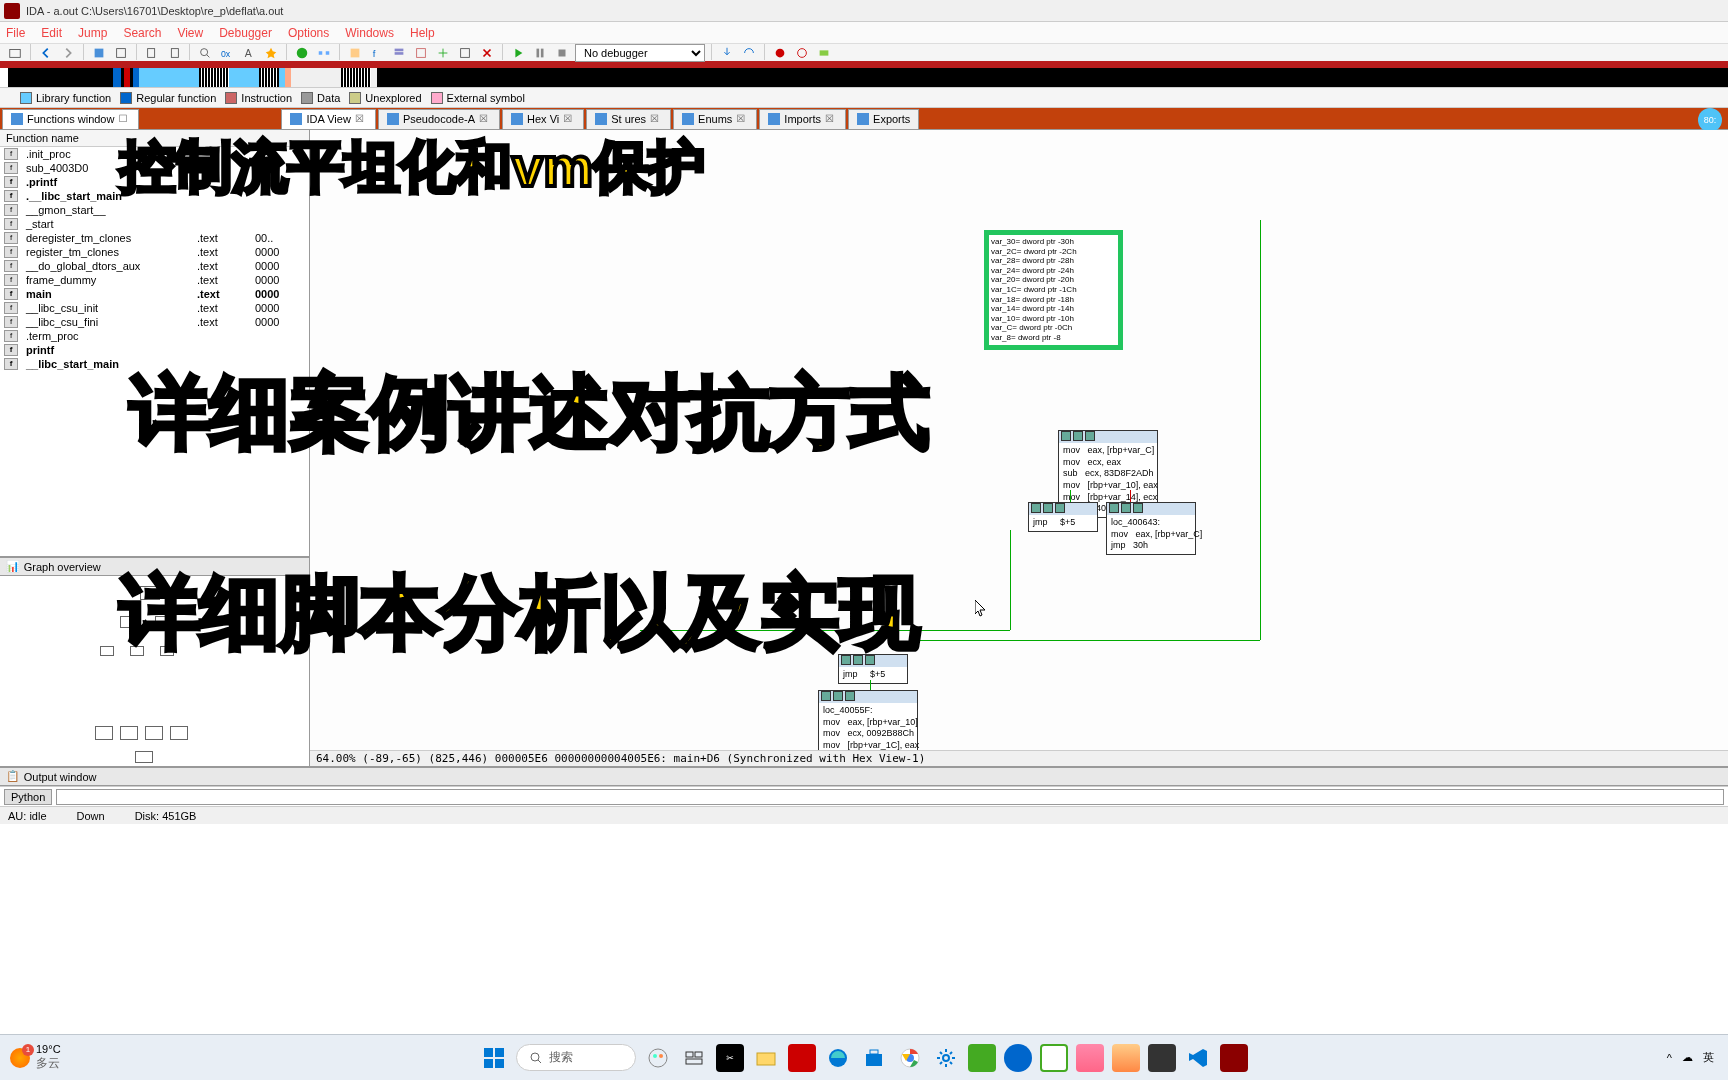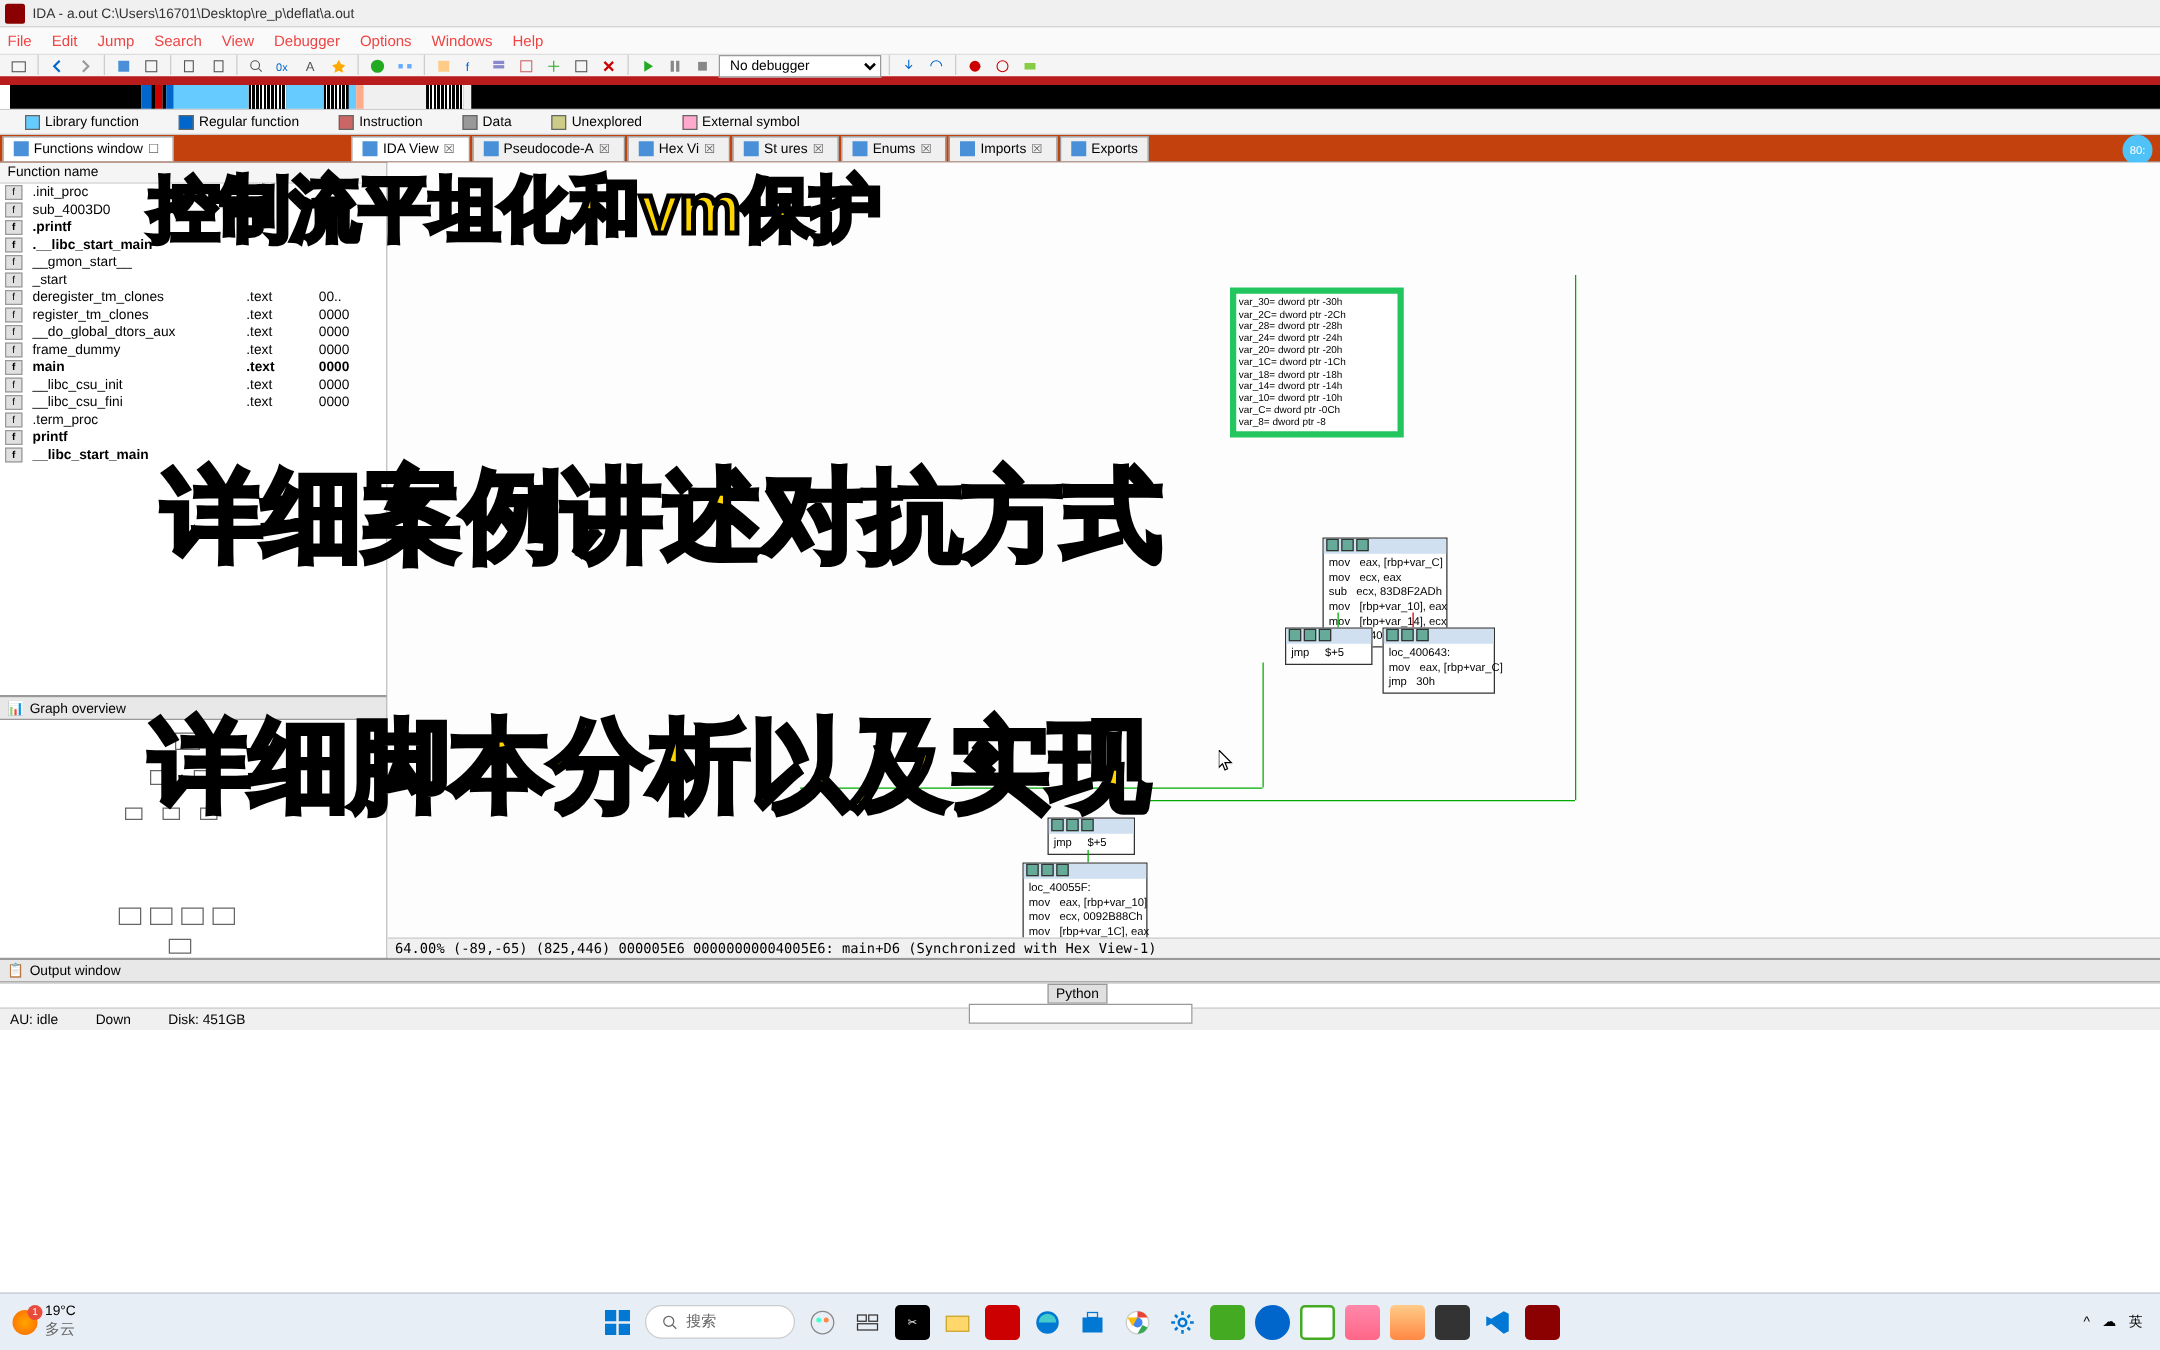--- a/index.html
+++ b/index.html
@@ -19,21 +19,21 @@
 .tb-btn { width: 18px; height: 18px; display: flex; align-items: center; justify-content: center; cursor: pointer; }
 .tb-btn svg { width: 14px; height: 14px; }
 .tb-sep { width: 1px; height: 16px; background: #ccc; margin: 0 2px; }
 .debugger-select { height: 18px; font-size: 11px; border: 1px solid #999; background: #fff; padding: 0 4px; min-width: 130px; }
 
 
 .navbar { height: 20px; background: #f5f5f5; display: flex; border-bottom: 1px solid #ccc; }
 .nav-seg { height: 100%; }
 
 
-.legendbar { height: 20px; background: #f5f5f5; display: flex; align-items: center; padding: 0 20px; gap: 32px; font-size: 11px; border-bottom: 1px solid #ccc; }
+.legendbar { height: 20px; background: #f5f5f5; display: flex; align-items: center; padding: 0 20px; gap: 9px; font-size: 11px; border-bottom: 1px solid #ccc; }
 .legend-item { display: flex; align-items: center; gap: 4px; }
 .legend-sw { width: 12px; height: 12px; border: 1px solid #666; }
 
 
 .tabrow { height: 22px; background: #c2410c; display: flex; align-items: center; padding: 0 2px; border-bottom: 1px solid #999; position: relative; }
 .tab { display: flex; align-items: center; gap: 4px; padding: 2px 8px; background: #f0f0f0; border: 1px solid #999; border-bottom: none; font-size: 11px; margin-right: 2px; height: 20px; }
 .tab.active { background: #fff; }
 .tab-close { width: 12px; height: 12px; font-size: 10px; color: #666; cursor: pointer; }
 .tab-icon { width: 12px; height: 12px; background: #4a90d9; }
 .circle-badge { position: absolute; right: 6px; top: 0; width: 24px; height: 24px; border-radius: 50%; background: #4fc3f7; color: #fff; display: flex; align-items: center; justify-content: center; font-size: 9px; }
@@ -72,21 +72,21 @@
 
 .overlay-text { position: absolute; font-weight: 900; color: #ffd500; -webkit-text-stroke: 4px #000; text-stroke: 4px #000; font-family: "Microsoft YaHei", sans-serif; white-space: nowrap; z-index: 100; pointer-events: none; }
 
 
 .graph-status { position: absolute; bottom: 0; left: 0; right: 0; height: 16px; background: #f0f0f0; font-family: Consolas, monospace; font-size: 11px; padding: 1px 6px; border-top: 1px solid #ccc; }
 
 
 .output-panel { border-top: 2px solid #999; }
 .output-title { height: 18px; background: #e8e8e8; padding: 2px 6px; font-size: 11px; border-bottom: 1px solid #999; display: flex; align-items: center; gap: 4px; }
 .output-body { height: 28px; padding: 2px 6px; font-family: Consolas, monospace; font-size: 11px; background: #fff; }
-.python-input { height: 20px; border-top: 1px solid #ccc; display: flex; align-items: center; padding: 0 4px; font-size: 11px; flex-direction: column; }
+.python-input { height: 20px; border-top: 1px solid #ccc; display: flex; align-items: center; padding: 0 4px; font-size: 11px; }
 .python-label { background: #e0e0e0; border: 1px solid #999; padding: 1px 6px; margin-right: 4px; }
 .python-field { flex: 1; border: 1px solid #999; height: 16px; }
 
 
 .statusbar { height: 18px; background: #f0f0f0; display: flex; align-items: center; padding: 0 8px; gap: 30px; font-family: Consolas, monospace; font-size: 11px; border-top: 1px solid #ccc; }
 
 
 .win-taskbar { position: absolute; bottom: 0; left: 0; right: 0; height: 46px; background: #e8eef5; display: flex; align-items: center; border-top: 1px solid #c0c8d0; }
 .weather { display: flex; align-items: center; gap: 6px; padding: 0 10px; font-size: 11px; }
 .weather-icon { width: 20px; height: 20px; background: radial-gradient(circle, #ffa500, #ff6600); border-radius: 50%; position: relative; }

